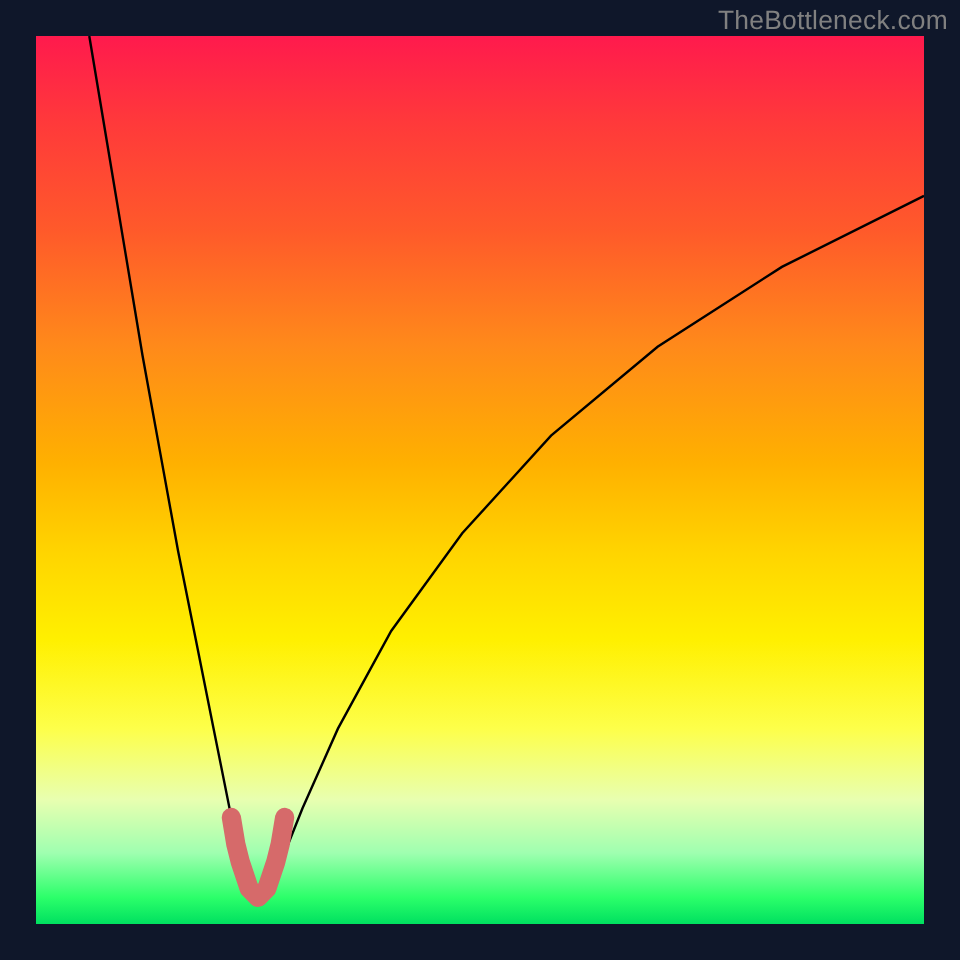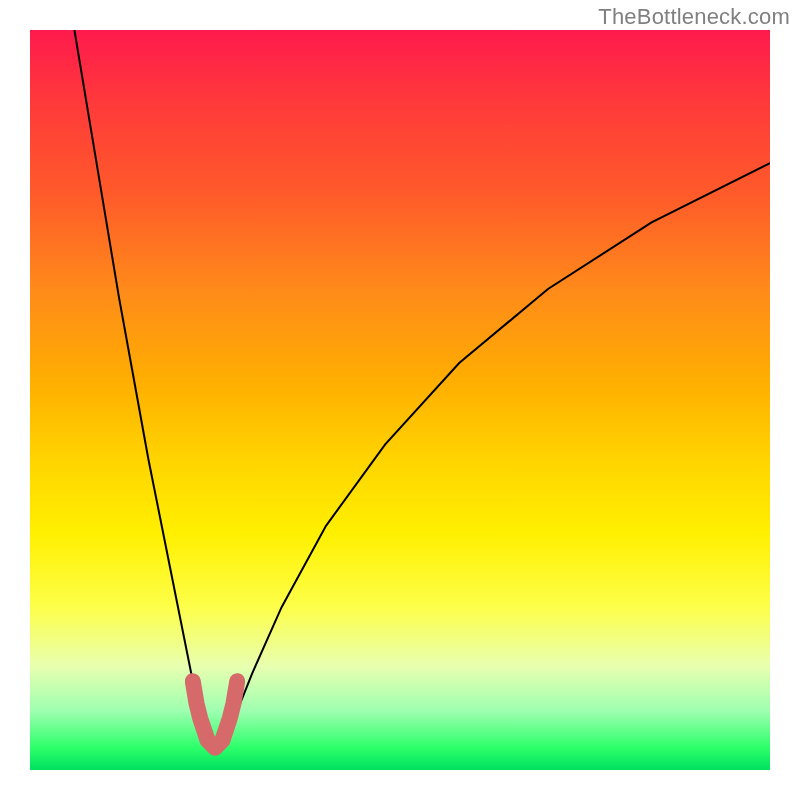--- a/index.html
+++ b/index.html
@@ -7,21 +7,21 @@
     padding: 0;
     background: #000;
     width: 800px;
     height: 800px;
     overflow: hidden;
     font-family: Arial, Helvetica, sans-serif;
   }
   .outer {
     width: 800px;
     height: 800px;
-    background: #ffffff;
+    background: #0f172a;
     position: relative;
   }
   .plot-area {
     position: absolute;
     left: 30px;
     top: 30px;
     width: 740px;
     height: 740px;
     background: linear-gradient(to bottom,
       #ff1a4d 0%,

